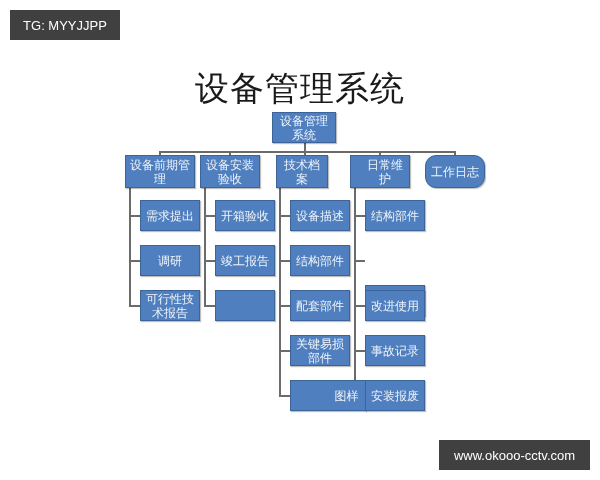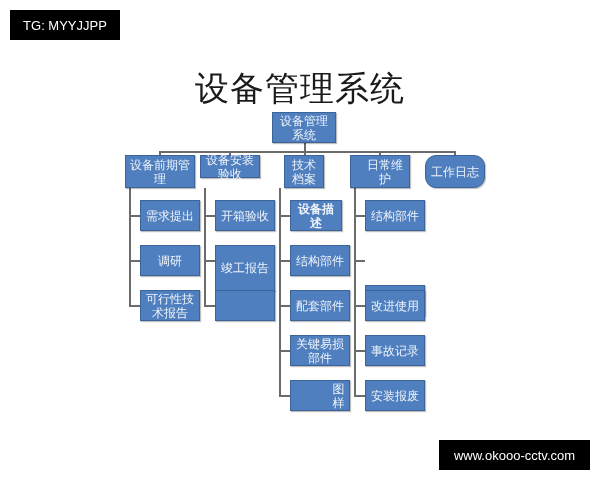--- a/index.html
+++ b/index.html
@@ -1,18 +1,18 @@
 <!DOCTYPE html>
 <html><head>
 <meta charset="utf-8">
 <style>
   html, body { margin:0; padding:0; }
   body { width:600px; height:480px; background:#ffffff; position:relative; overflow:hidden;
          font-family:"DejaVu Sans", sans-serif; }
-  .wm { position:absolute; background:#000000; color:#ffffff; font-family:"Liberation Sans", sans-serif;
+  .wm { position:absolute; background:#404040; color:#ffffff; font-family:"Liberation Sans", sans-serif;
         font-size:13px; display:flex; align-items:center; justify-content:center; }
   .title { position:absolute; left:0; width:600px; top:66px; text-align:center; font-size:34px;
            color:#1a1a1a; font-family:"DejaVu Sans", sans-serif; letter-spacing:1px; }
   .box { position:absolute; background:#4f7fbe; border:1px solid #3c6498; box-sizing:border-box;
          color:#eef3fb; font-size:12px; line-height:14px; display:flex; align-items:center;
          justify-content:center; text-align:center; padding:1px 2px; box-shadow:1px 1px 1px rgba(0,0,0,0.25); }
   .line { position:absolute; background:#6b6b6b; }
 </style>
 </head>
 <body>
@@ -55,36 +55,36 @@
   <div class="line" style="left:354px;top:215px;width:11px;height:2px;"></div>
   <div class="line" style="left:354px;top:260px;width:11px;height:2px;"></div>
   <div class="line" style="left:354px;top:305px;width:11px;height:2px;"></div>
   <div class="line" style="left:354px;top:350px;width:11px;height:2px;"></div>
   <div class="line" style="left:354px;top:395px;width:11px;height:2px;"></div>
 </div>
 
 <div class="box" style="left:272px;top:112px;width:64px;height:31px;">设备管理系统</div>
 
 <div class="box" style="left:125px;top:155px;width:70px;height:33px;">设备前期管理</div>
-<div class="box" style="left:200px;top:155px;width:60px;height:23px;">设备安装验收</div>
-<div class="box" style="left:276px;top:155px;width:40px;height:33px;margin-left:8px;">技术档案</div>
+<div class="box" style="left:200px;top:155px;width:60px;height:33px;">设备安装验收</div>
+<div class="box" style="left:276px;top:155px;width:52px;height:33px;">技术档案</div>
 <div class="box" style="left:350px;top:155px;width:60px;height:33px;padding-left:12px;">日常维护</div>
 <div class="box" style="left:425px;top:155px;width:60px;height:33px;border-radius:11px;">工作日志</div>
 
 <div class="box" style="left:140px;top:200px;width:60px;height:31px;">需求提出</div>
 <div class="box" style="left:140px;top:245px;width:60px;height:31px;">调研</div>
 <div class="box" style="left:140px;top:290px;width:60px;height:31px;">可行性技术报告</div>
 
 <div class="box" style="left:215px;top:200px;width:60px;height:31px;">开箱验收</div>
-<div class="box" style="left:215px;top:245px;width:60px;height:46px;">竣工报告</div>
+<div class="box" style="left:215px;top:245px;width:60px;height:31px;">竣工报告</div>
 <div class="box" style="left:215px;top:290px;width:60px;height:31px;"></div>
 
-<div class="box" style="left:290px;top:200px;width:52px;height:31px;font-weight:bold;">设备描述</div>
+<div class="box" style="left:290px;top:200px;width:60px;height:31px;">设备描述</div>
 <div class="box" style="left:290px;top:245px;width:60px;height:31px;">结构部件</div>
 <div class="box" style="left:290px;top:290px;width:60px;height:31px;">配套部件</div>
 <div class="box" style="left:290px;top:335px;width:60px;height:31px;">关键易损部件</div>
-<div class="box" style="left:290px;top:380px;width:60px;height:31px;padding-left:39px;">图样</div>
+<div class="box" style="left:290px;top:380px;width:76px;height:31px;padding-left:39px;">图样</div>
 
 <div class="box" style="left:365px;top:200px;width:60px;height:31px;">结构部件</div>
 <div class="box" style="left:365px;top:245px;width:60px;height:31px;margin-top:40px;">维护计划</div>
 <div class="box" style="left:365px;top:290px;width:60px;height:31px;">改进使用</div>
 <div class="box" style="left:365px;top:335px;width:60px;height:31px;">事故记录</div>
 <div class="box" style="left:365px;top:380px;width:60px;height:31px;">安装报废</div>
 
 </body></html>

